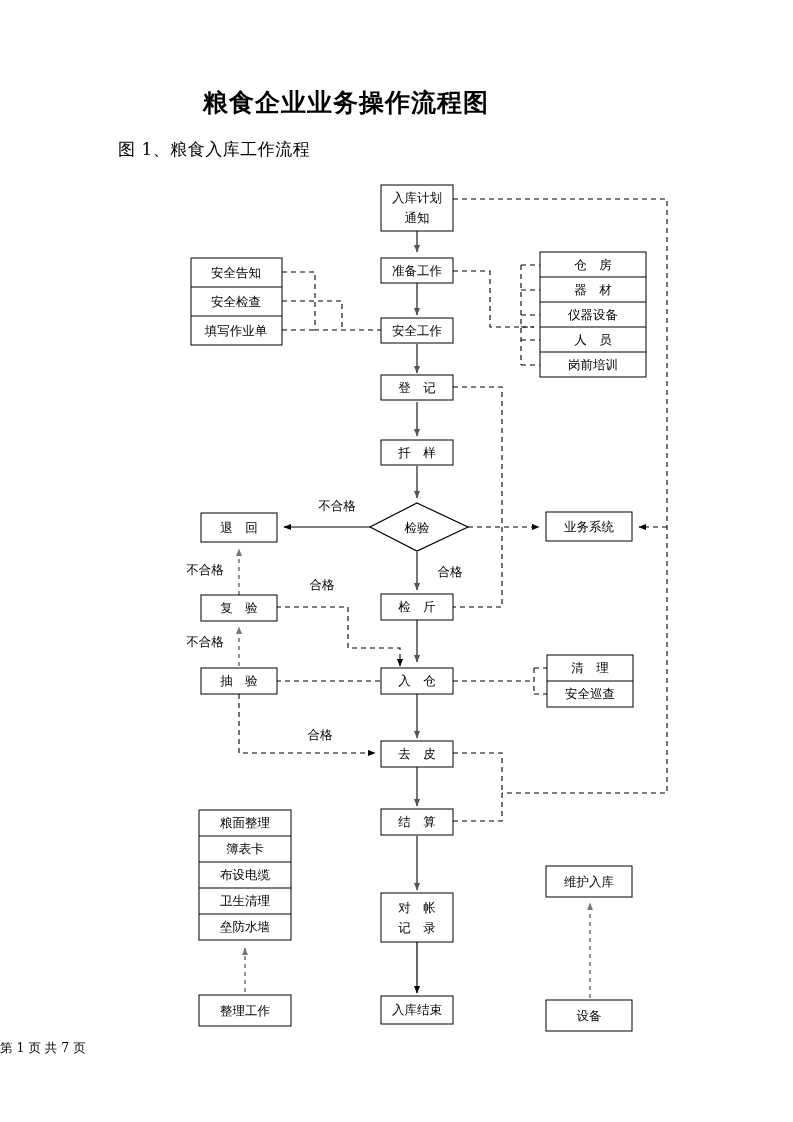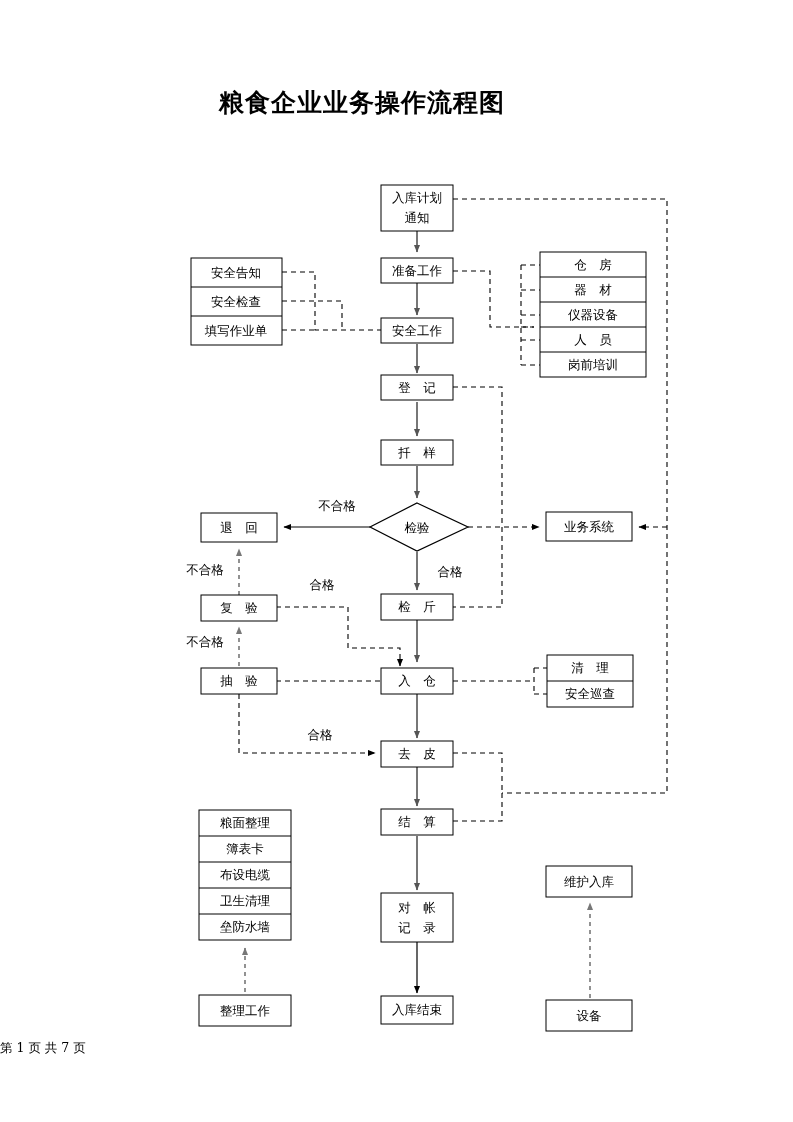--- a/index.html
+++ b/index.html
@@ -6,21 +6,21 @@
   html,body{margin:0;padding:0;background:#ffffff;}
   body{
     width:793px;height:1122px;
     font-family:"DejaVu Serif","Liberation Serif",serif;
     color:#000;
     position:relative;
     overflow:hidden;
   }
   #page{position:relative;width:793px;height:1122px;}
   #title{
-    position:absolute;left:16px;top:86px;width:692px;
+    position:absolute;left:0;top:86px;width:692px;
     text-align:center;
     font-size:25px;font-weight:bold;
     letter-spacing:1px;
     font-family:"DejaVu Serif","Liberation Serif",serif;
   }
   #subtitle{
     position:absolute;left:118px;top:138px;
     font-size:17px;
     letter-spacing:0.5px;
   }
@@ -40,20 +40,21 @@
   .solidthin{stroke:#000000;stroke-width:1.2;fill:none;}
   .dashline{stroke:#000000;stroke-width:1.1;fill:none;stroke-dasharray:5,4;}
   .dashgray{stroke:#777777;stroke-width:1.6;fill:none;stroke-dasharray:4,4;}
 </style>
 </head>
 <body>
 
 <div id="page">
 
   <div id="title">粮食企业业务操作流程图</div>
+  <div id="subtitle">图 1、粮食入库工作流程</div>
 
   <svg id="chart" viewBox="0 0 793 1122">
     <defs>
       <marker id="arrS" markerWidth="9" markerHeight="9" refX="7.4" refY="3.2" orient="auto" markerUnits="userSpaceOnUse">
         <path d="M0,0 L8,3.2 L0,6.4 z" fill="#555555"></path>
       </marker>
       <marker id="arrB" markerWidth="9" markerHeight="9" refX="7.4" refY="3.2" orient="auto" markerUnits="userSpaceOnUse">
         <path d="M0,0 L8,3.2 L0,6.4 z" fill="#000000"></path>
       </marker>
       <marker id="arrG" markerWidth="9" markerHeight="9" refX="7.4" refY="3.2" orient="auto" markerUnits="userSpaceOnUse">

